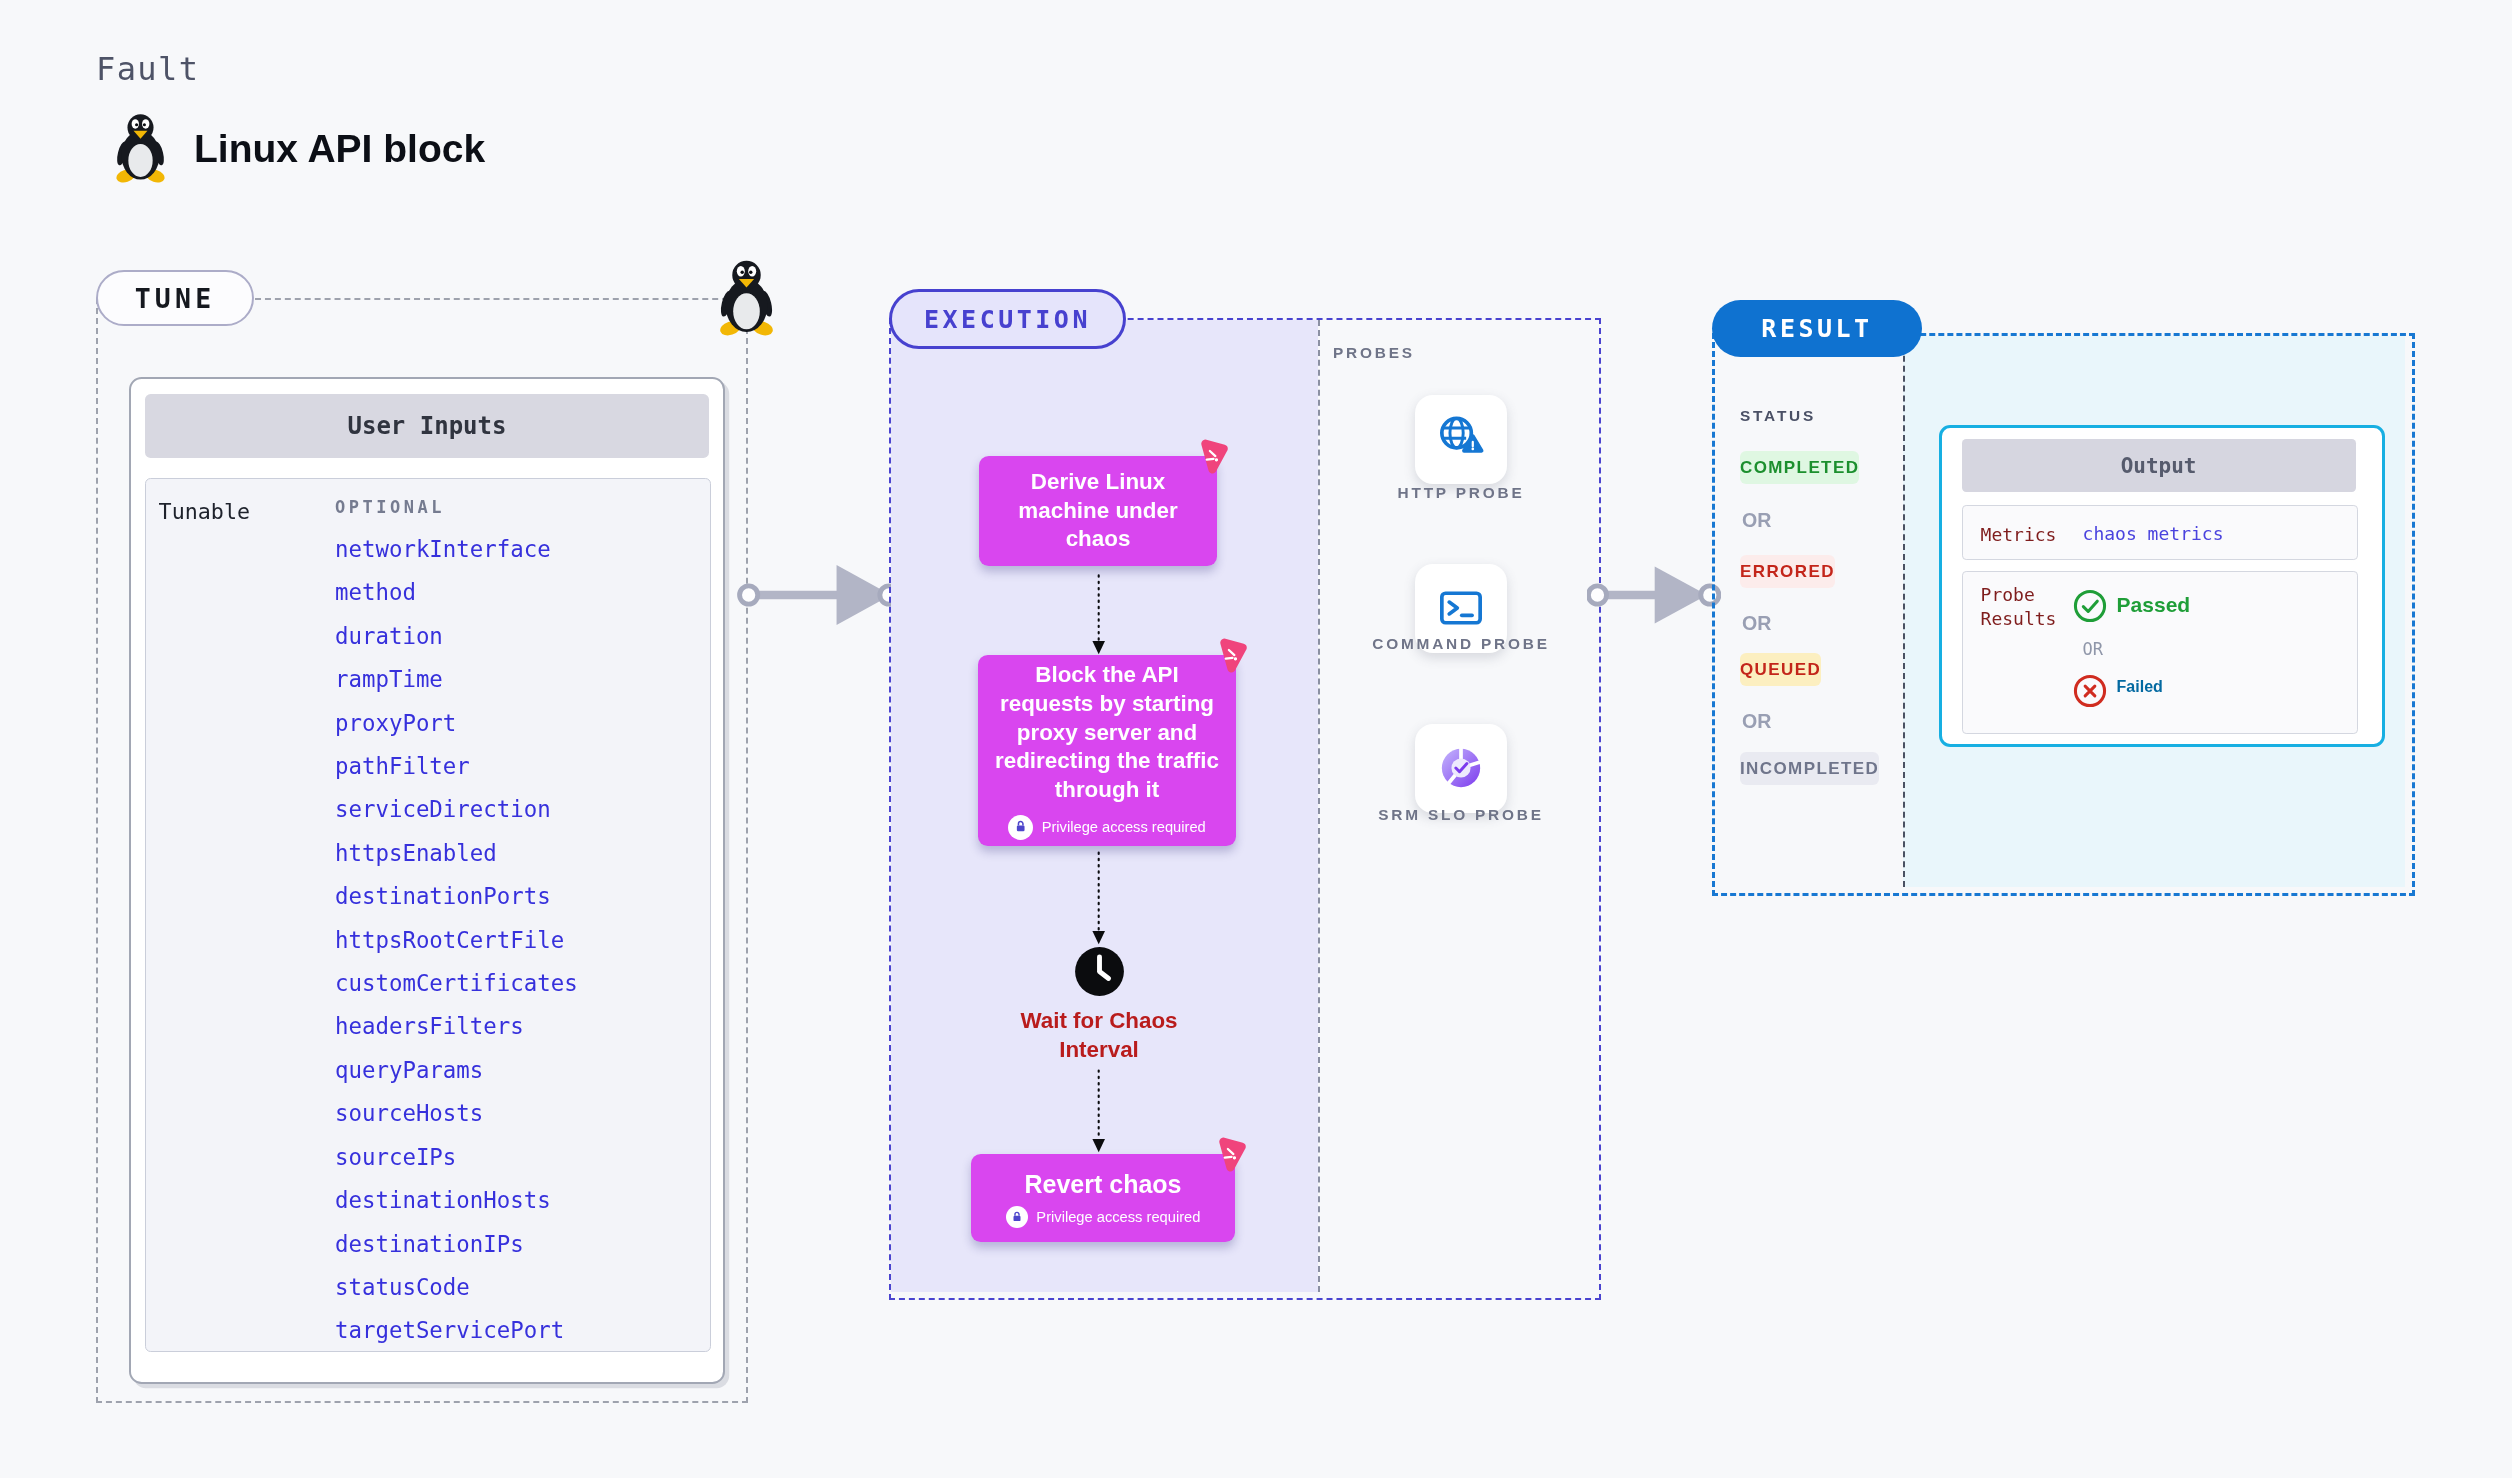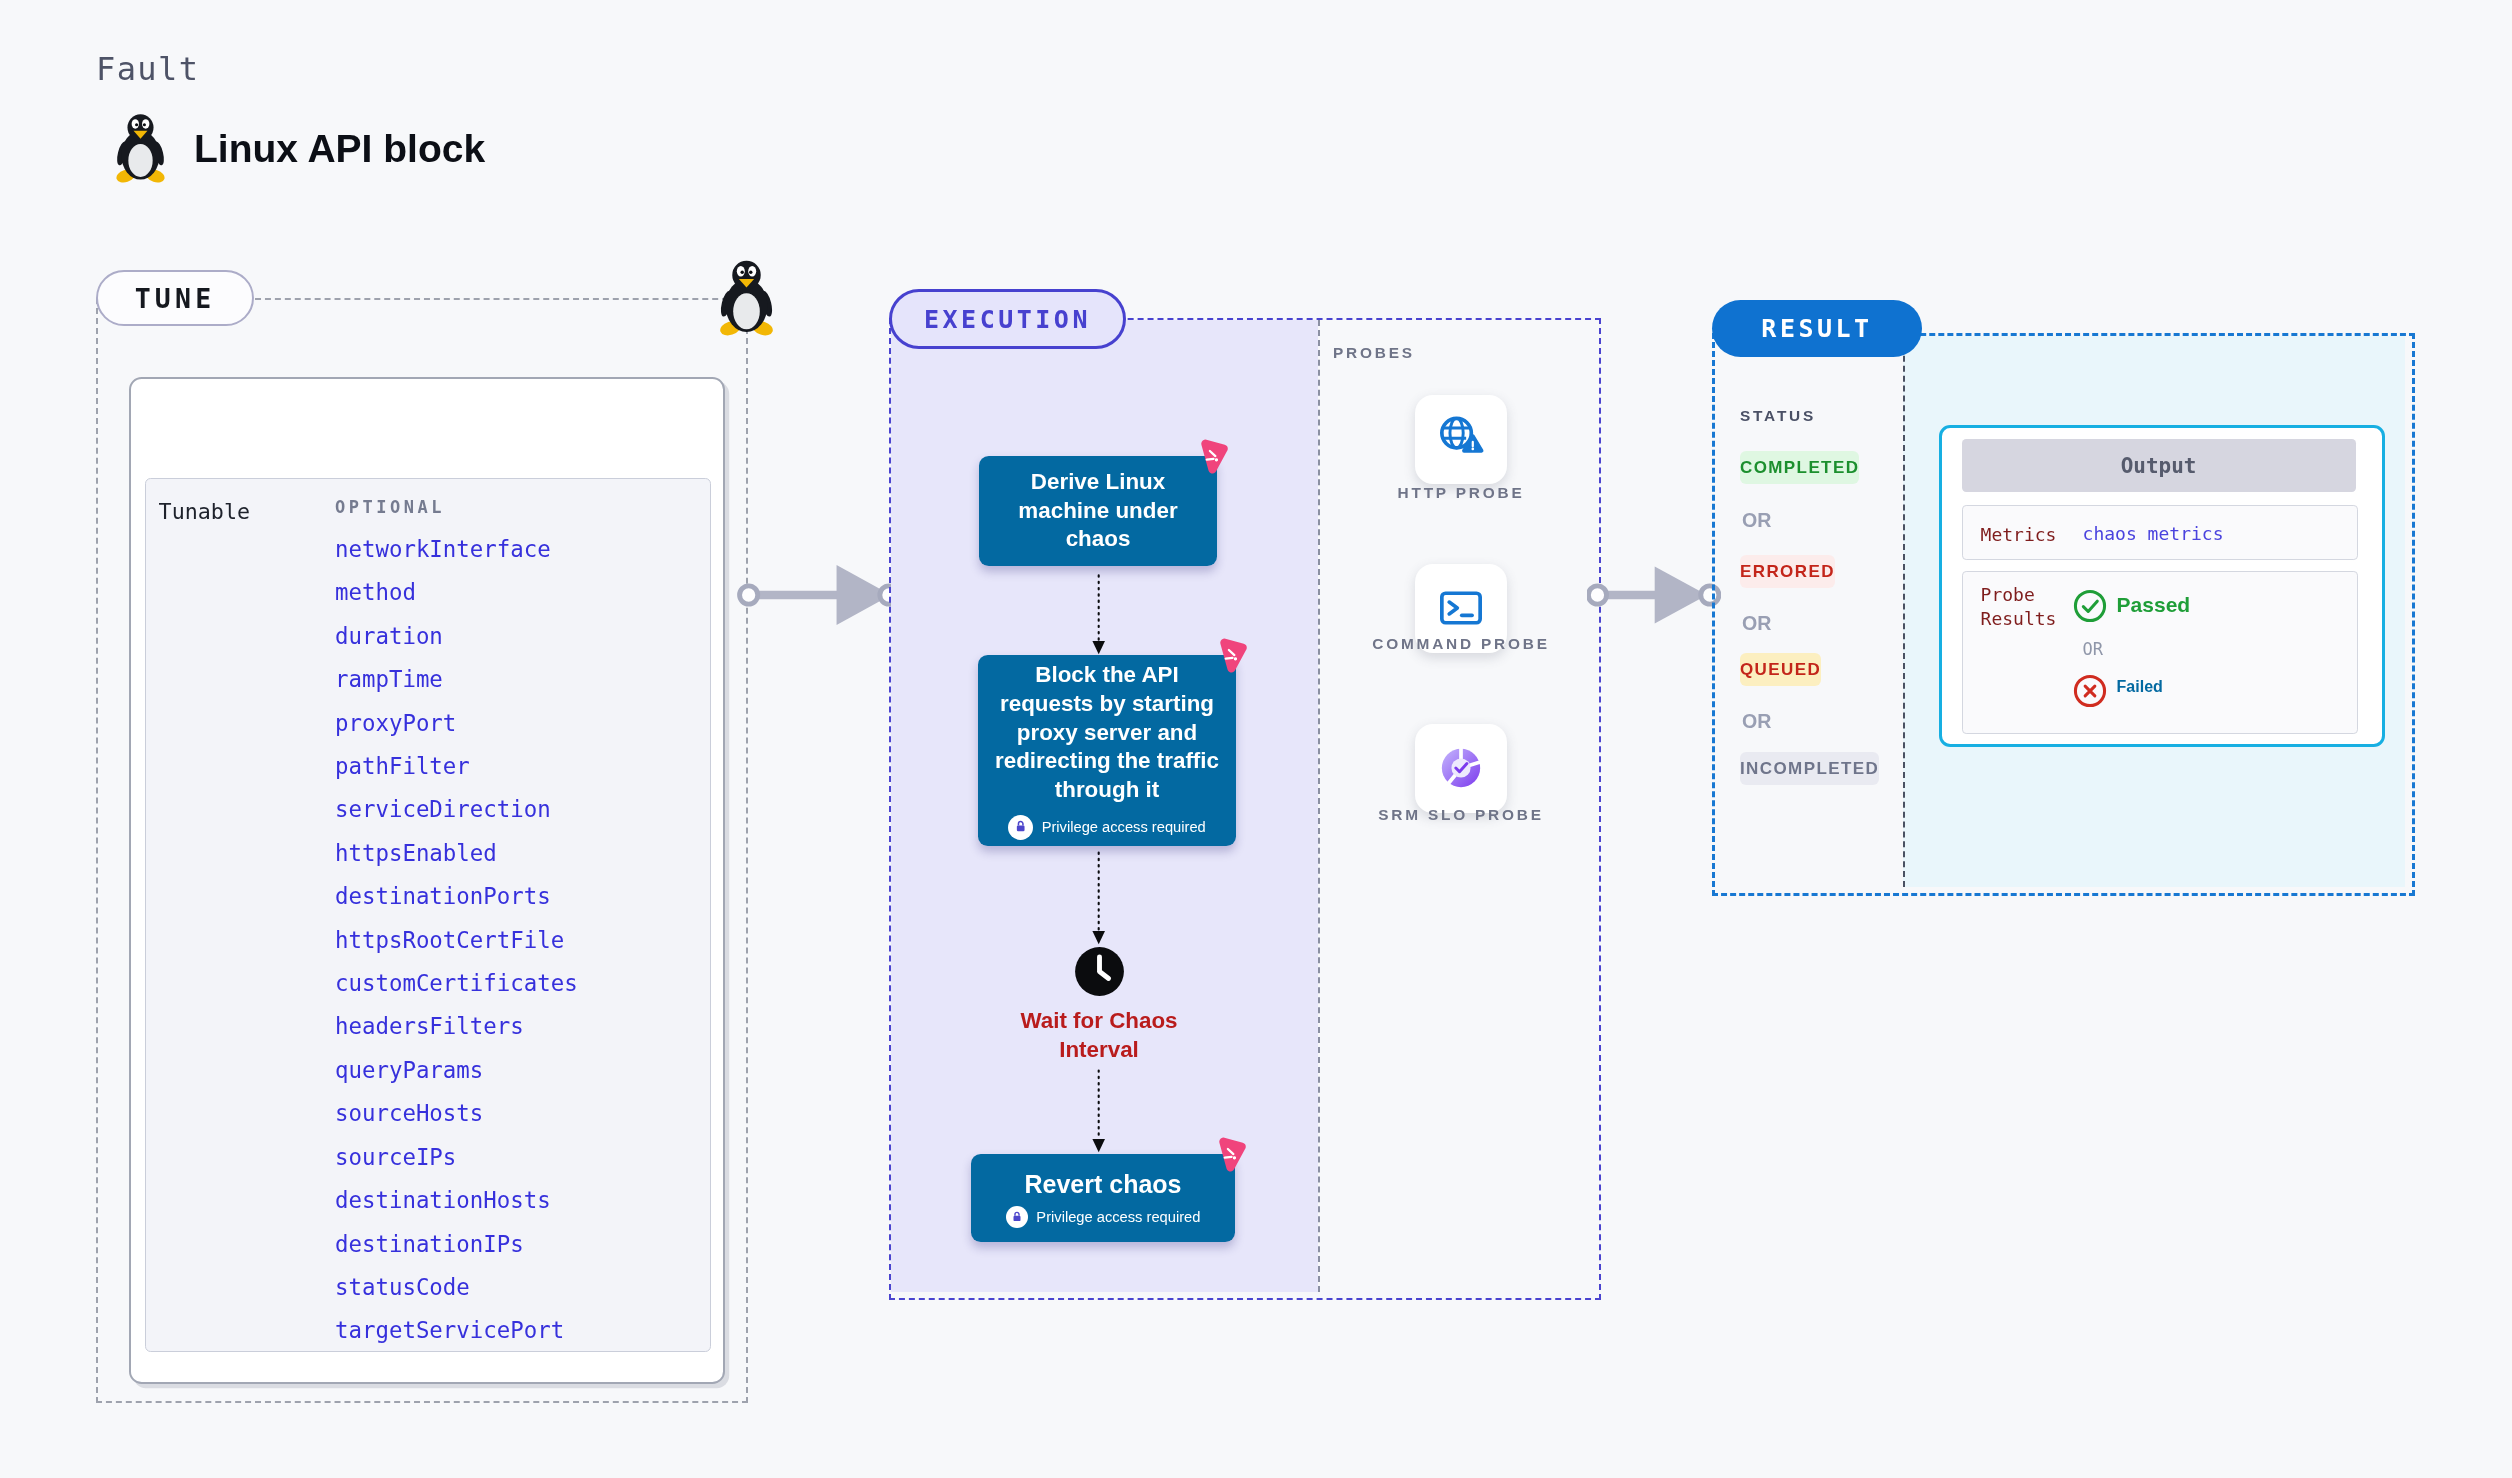--- a/index.html
+++ b/index.html
@@ -35,21 +35,21 @@
            box-shadow:4.2px 4.2px 0 rgba(90,95,115,0.18);}
   .ui-header{background:#D8D8E1;border-radius:5.6px;display:flex;align-items:center;
              justify-content:center;font-size:24px;font-weight:bold;color:#30343F;}
   .ui-inner{background:#F3F4F9;border:1.4px solid #CACEDA;border-radius:5.6px;}
   .tunable-label{font-size:21.7px;color:#1E222C;}
   .optional-label{font-size:17px;font-weight:600;color:#757B90;letter-spacing:3.5px;}
   .params{display:flex;flex-direction:column;gap:21px;}
   .param{font-size:22.4px;color:#3630DC;line-height:22.4px;}
 
   
-  .step-box{background:#0369a1;border-radius:9.8px;color:#fff;display:flex;
+  .step-box{background:#d946ef;border-radius:9.8px;color:#fff;display:flex;
             flex-direction:column;align-items:center;justify-content:center;
             box-shadow:0 5.6px 9.8px rgba(40,35,120,0.25);z-index:3;}
   .step-text{font-weight:bold;font-size:22.4px;line-height:1.28;text-align:center;}
   .priv-row{display:flex;align-items:center;gap:8.4px;margin-top:9.8px;}
   .priv-badge{width:25px;height:25px;border-radius:50%;background:#fff;display:flex;
               align-items:center;justify-content:center;}
   .priv-text{color:#fff;font-size:14.7px;}
   .chaos-corner{position:absolute;right:-11.2px;top:-17px;width:36px;height:36px;transform:rotate(6deg);z-index:4;}
   .wait-label{font-size:22.4px;font-weight:bold;color:#b91c1c;text-align:center;line-height:1.3;}
 
@@ -116,20 +116,21 @@
       <ellipse cx="30" cy="58" rx="14" ry="19" fill="#E8EAEC"></ellipse>
       <ellipse cx="24" cy="16" rx="4.2" ry="5.5" fill="#fff"></ellipse>
       <ellipse cx="36" cy="16" rx="4.2" ry="5.5" fill="#fff"></ellipse>
       <circle cx="25.5" cy="17" r="1.8" fill="#0C0E12"></circle>
       <circle cx="34.5" cy="17" r="1.8" fill="#0C0E12"></circle>
       <path d="M22 24 h16 l-8 9 z" fill="#F2B705"></path>
     </svg>
   </span>
 
   <div class="abs ui-card" style="left:129px;top:377px;width:592px;height:1003px;">
+    <div class="abs ui-header mono" style="left:14px;top:15.4px;width:564px;height:64px;">User Inputs</div>
     <div class="abs ui-inner" style="left:14px;top:99px;width:564px;height:872px;">
       <div class="abs tunable-label mono" style="left:12.6px;top:19.6px;">Tunable</div>
       <div class="abs optional-label mono" style="left:189px;top:18px;text-align:right;">OPTIONAL</div>
       <div class="abs params" style="left:189px;top:59px;">
         <div class="param mono">networkInterface</div>
         <div class="param mono">method</div>
         <div class="param mono">duration</div>
         <div class="param mono">rampTime</div>
         <div class="param mono">proxyPort</div>
         <div class="param mono">pathFilter</div>

